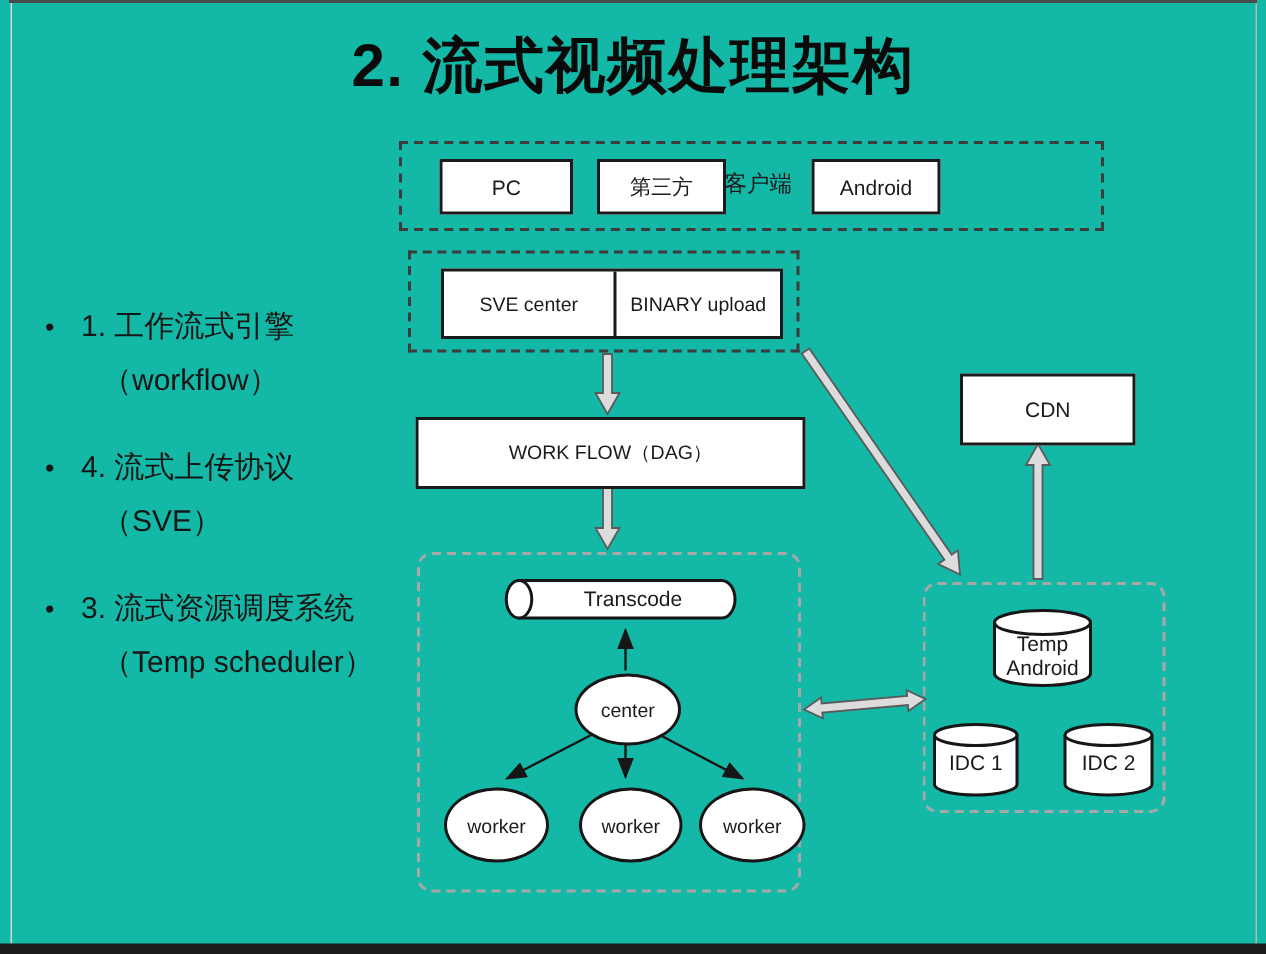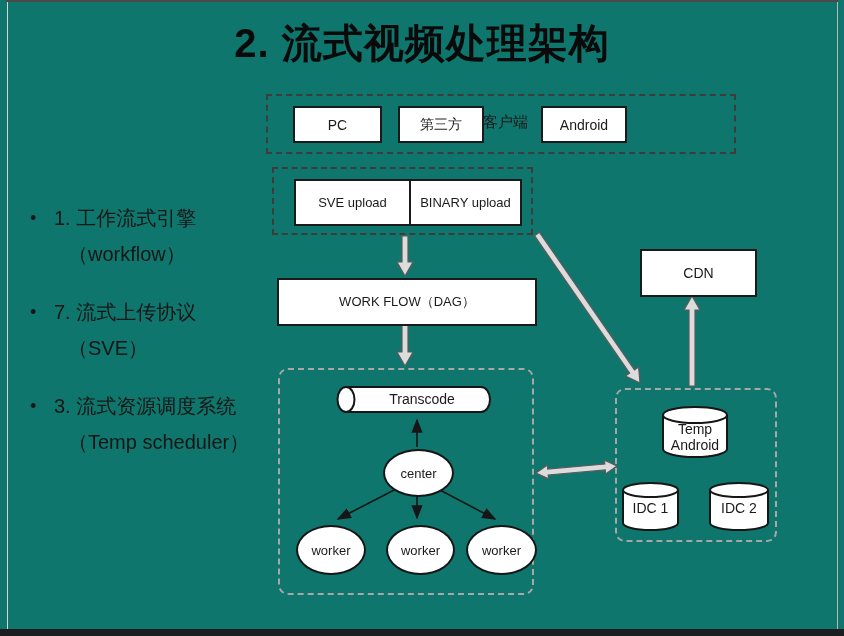--- a/index.html
+++ b/index.html
@@ -1,16 +1,16 @@
 <!DOCTYPE html>
 <html><head>
 <meta charset="utf-8">
 <style>
   html,body{margin:0;padding:0;background:#fff;}
-  .page{position:relative;width:844px;height:636px;background:#0f766e;overflow:hidden;
+  .page{position:relative;width:844px;height:636px;background:#14b8a6;overflow:hidden;
         font-family:"Liberation Sans","DejaVu Sans",sans-serif;color:#111;}
   .edge-top{position:absolute;left:6px;right:6px;top:0;height:2px;background:#4a4a4a;}
   .edge-bottom{position:absolute;left:0;right:0;bottom:0;height:7px;background:#1d1d20;}
   .edge-left{position:absolute;left:7px;top:2px;bottom:7px;width:1px;background:#d6d6d6;}
   .edge-right{position:absolute;right:6px;top:2px;bottom:7px;width:1px;background:#b8b8b8;}
 
   .title{position:absolute;left:0;right:0;top:16px;text-align:center;
          font-size:40px;font-weight:bold;letter-spacing:1px;color:#0a0a0a;}
 
   .bullets{position:absolute;left:30px;top:200px;width:252px;}
@@ -52,21 +52,21 @@
     <div class="bullet-item">
       <span class="bullet-dot">•</span>
       <div>
         <div>1. 工作流式引擎</div>
         <div class="bullet-sub">（workflow）</div>
       </div>
     </div>
     <div class="bullet-item">
       <span class="bullet-dot">•</span>
       <div>
-        <div>7. 流式上传协议</div>
+        <div>4. 流式上传协议</div>
         <div class="bullet-sub">（SVE）</div>
       </div>
     </div>
     <div class="bullet-item">
       <span class="bullet-dot">•</span>
       <div>
         <div>3. 流式资源调度系统</div>
         <div class="bullet-sub">（Temp scheduler）</div>
       </div>
     </div>
@@ -116,21 +116,21 @@
   </div>
   <div class="plain-label" style="left:483px;top:106px;width:56px;height:33px;">
     <span>客户端</span>
   </div>
   <div class="box" style="left:541px;top:106px;width:82px;height:33px;">
     <span>Android</span>
   </div>
 
   <div class="box split" style="left:294px;top:179px;width:224px;height:43px;">
     <div class="cell" style="width:113px;">
-      <span>SVE upload</span>
+      <span>SVE center</span>
     </div>
     <div class="cell" style="flex:1;">
       <span>BINARY upload</span>
     </div>
   </div>
 
   <div class="box" style="left:277px;top:278px;width:256px;height:44px;font-size:13px;">
     <span>WORK FLOW（DAG）</span>
   </div>
 

